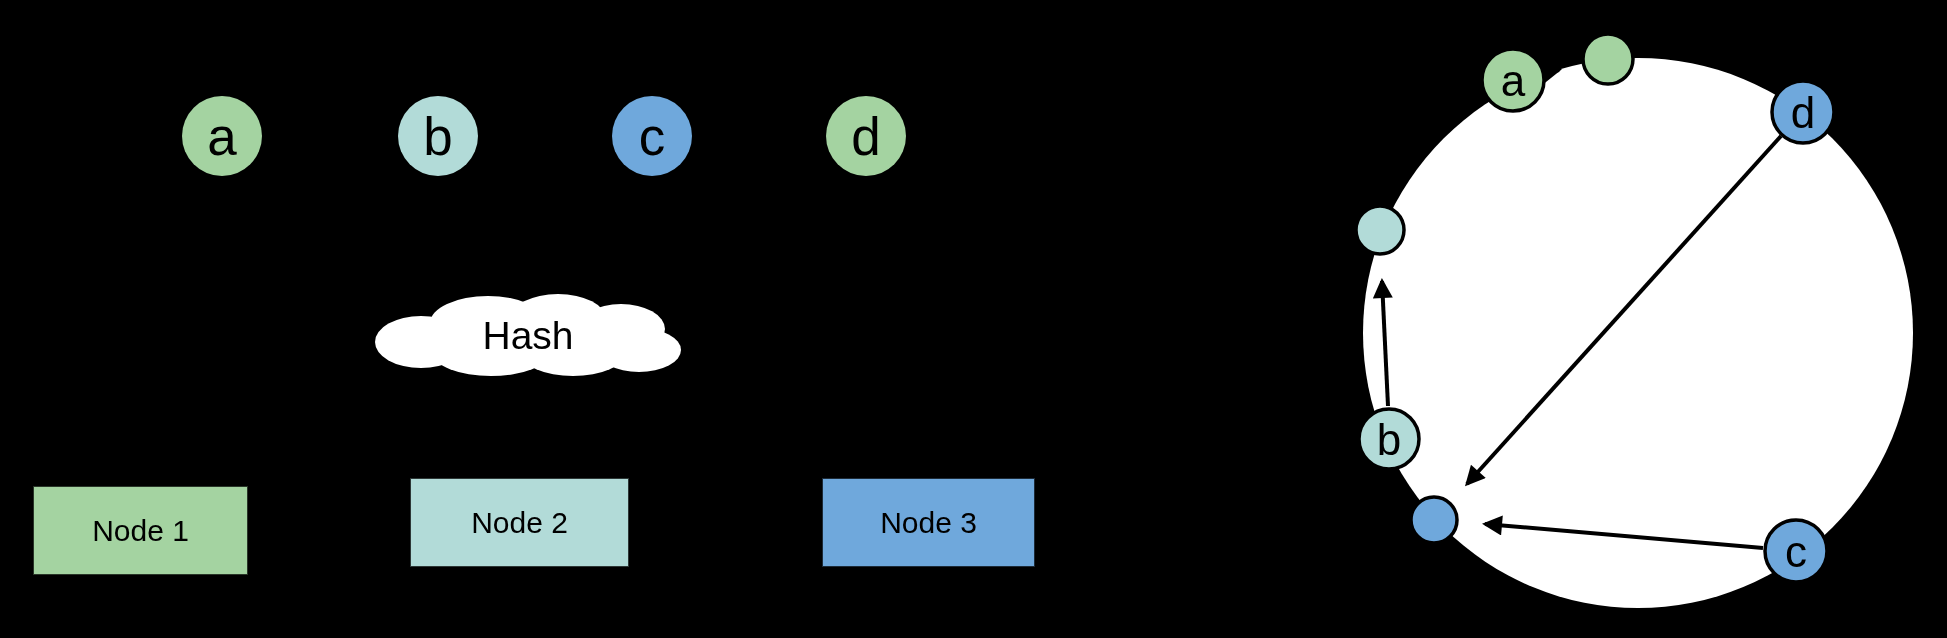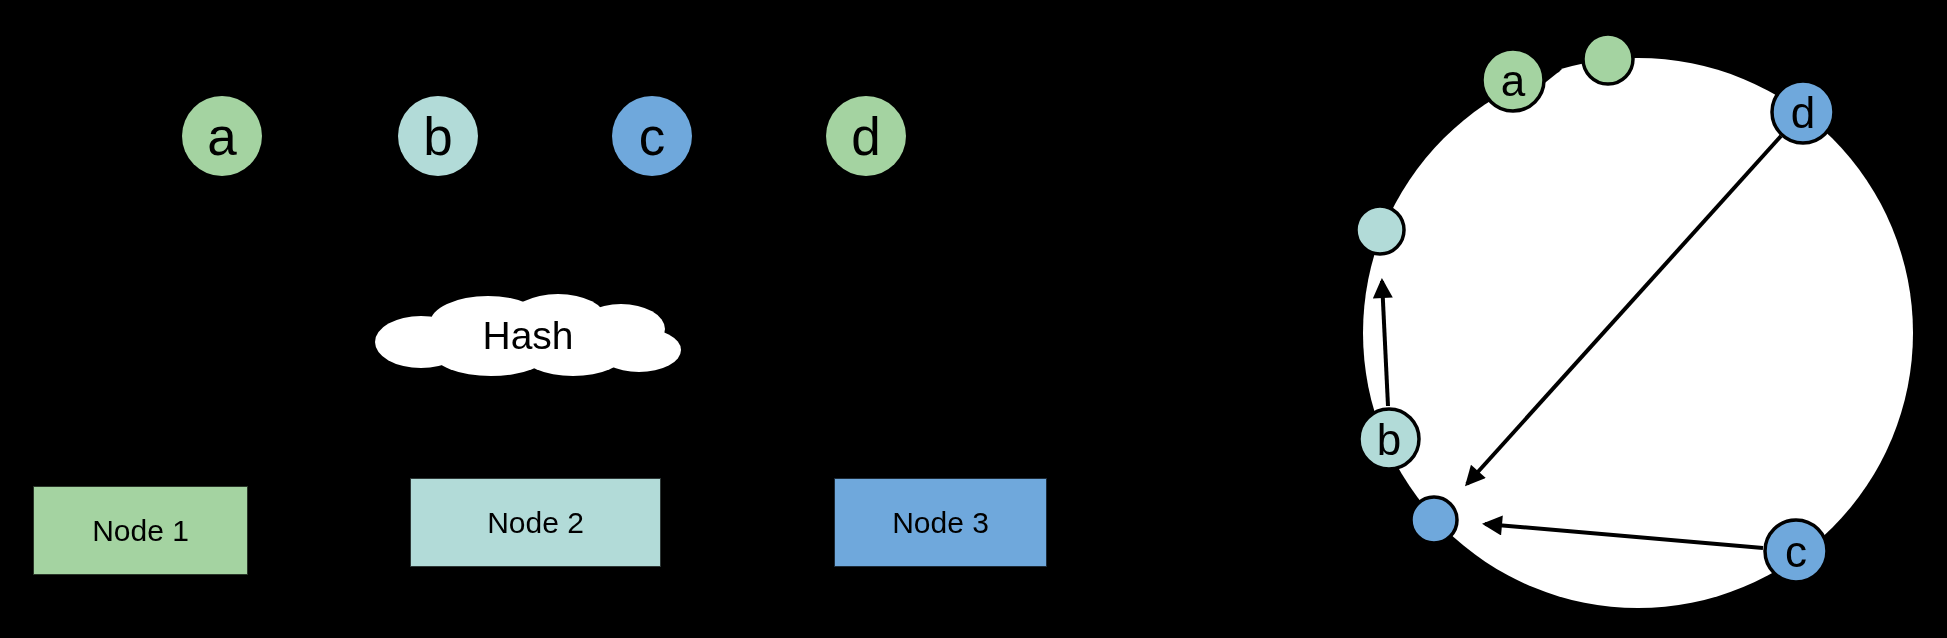--- a/index.html
+++ b/index.html
@@ -21,22 +21,22 @@
   #cloud{position:absolute;left:373px;top:290px;width:310px;height:90px;overflow:visible;}
   #cloud text{font-family:"Liberation Sans",sans-serif;font-size:39px;fill:#000;}
   
   .node-box{
     position:absolute;top:478px;height:89px;box-sizing:border-box;
     border:1.5px solid rgba(0,0,0,0.75);
     display:flex;align-items:center;justify-content:center;
     font-size:30px;color:#000;
   }
   #node-1{left:33px;width:215px;margin-top:8px;}
-  #node-2{left:410px;width:251px;}
-  #node-3{left:822px;width:213px;margin-left:12px;}
+  #node-2{left:410px;width:219px;}
+  #node-3{left:822px;width:213px;}
   
   #ring-svg{position:absolute;left:0;top:0;width:1947px;height:638px;}
   #ring-svg .ring-key-label{
     font-family:"Liberation Sans",sans-serif;font-size:44px;fill:#000;
     text-anchor:middle;
   }
   #ring-svg line{stroke-width:4;}
   #ring-svg circle.marker-dot, #ring-svg circle.ring-key{stroke:#000;stroke-width:3.5;}
 </style>
 </head>

